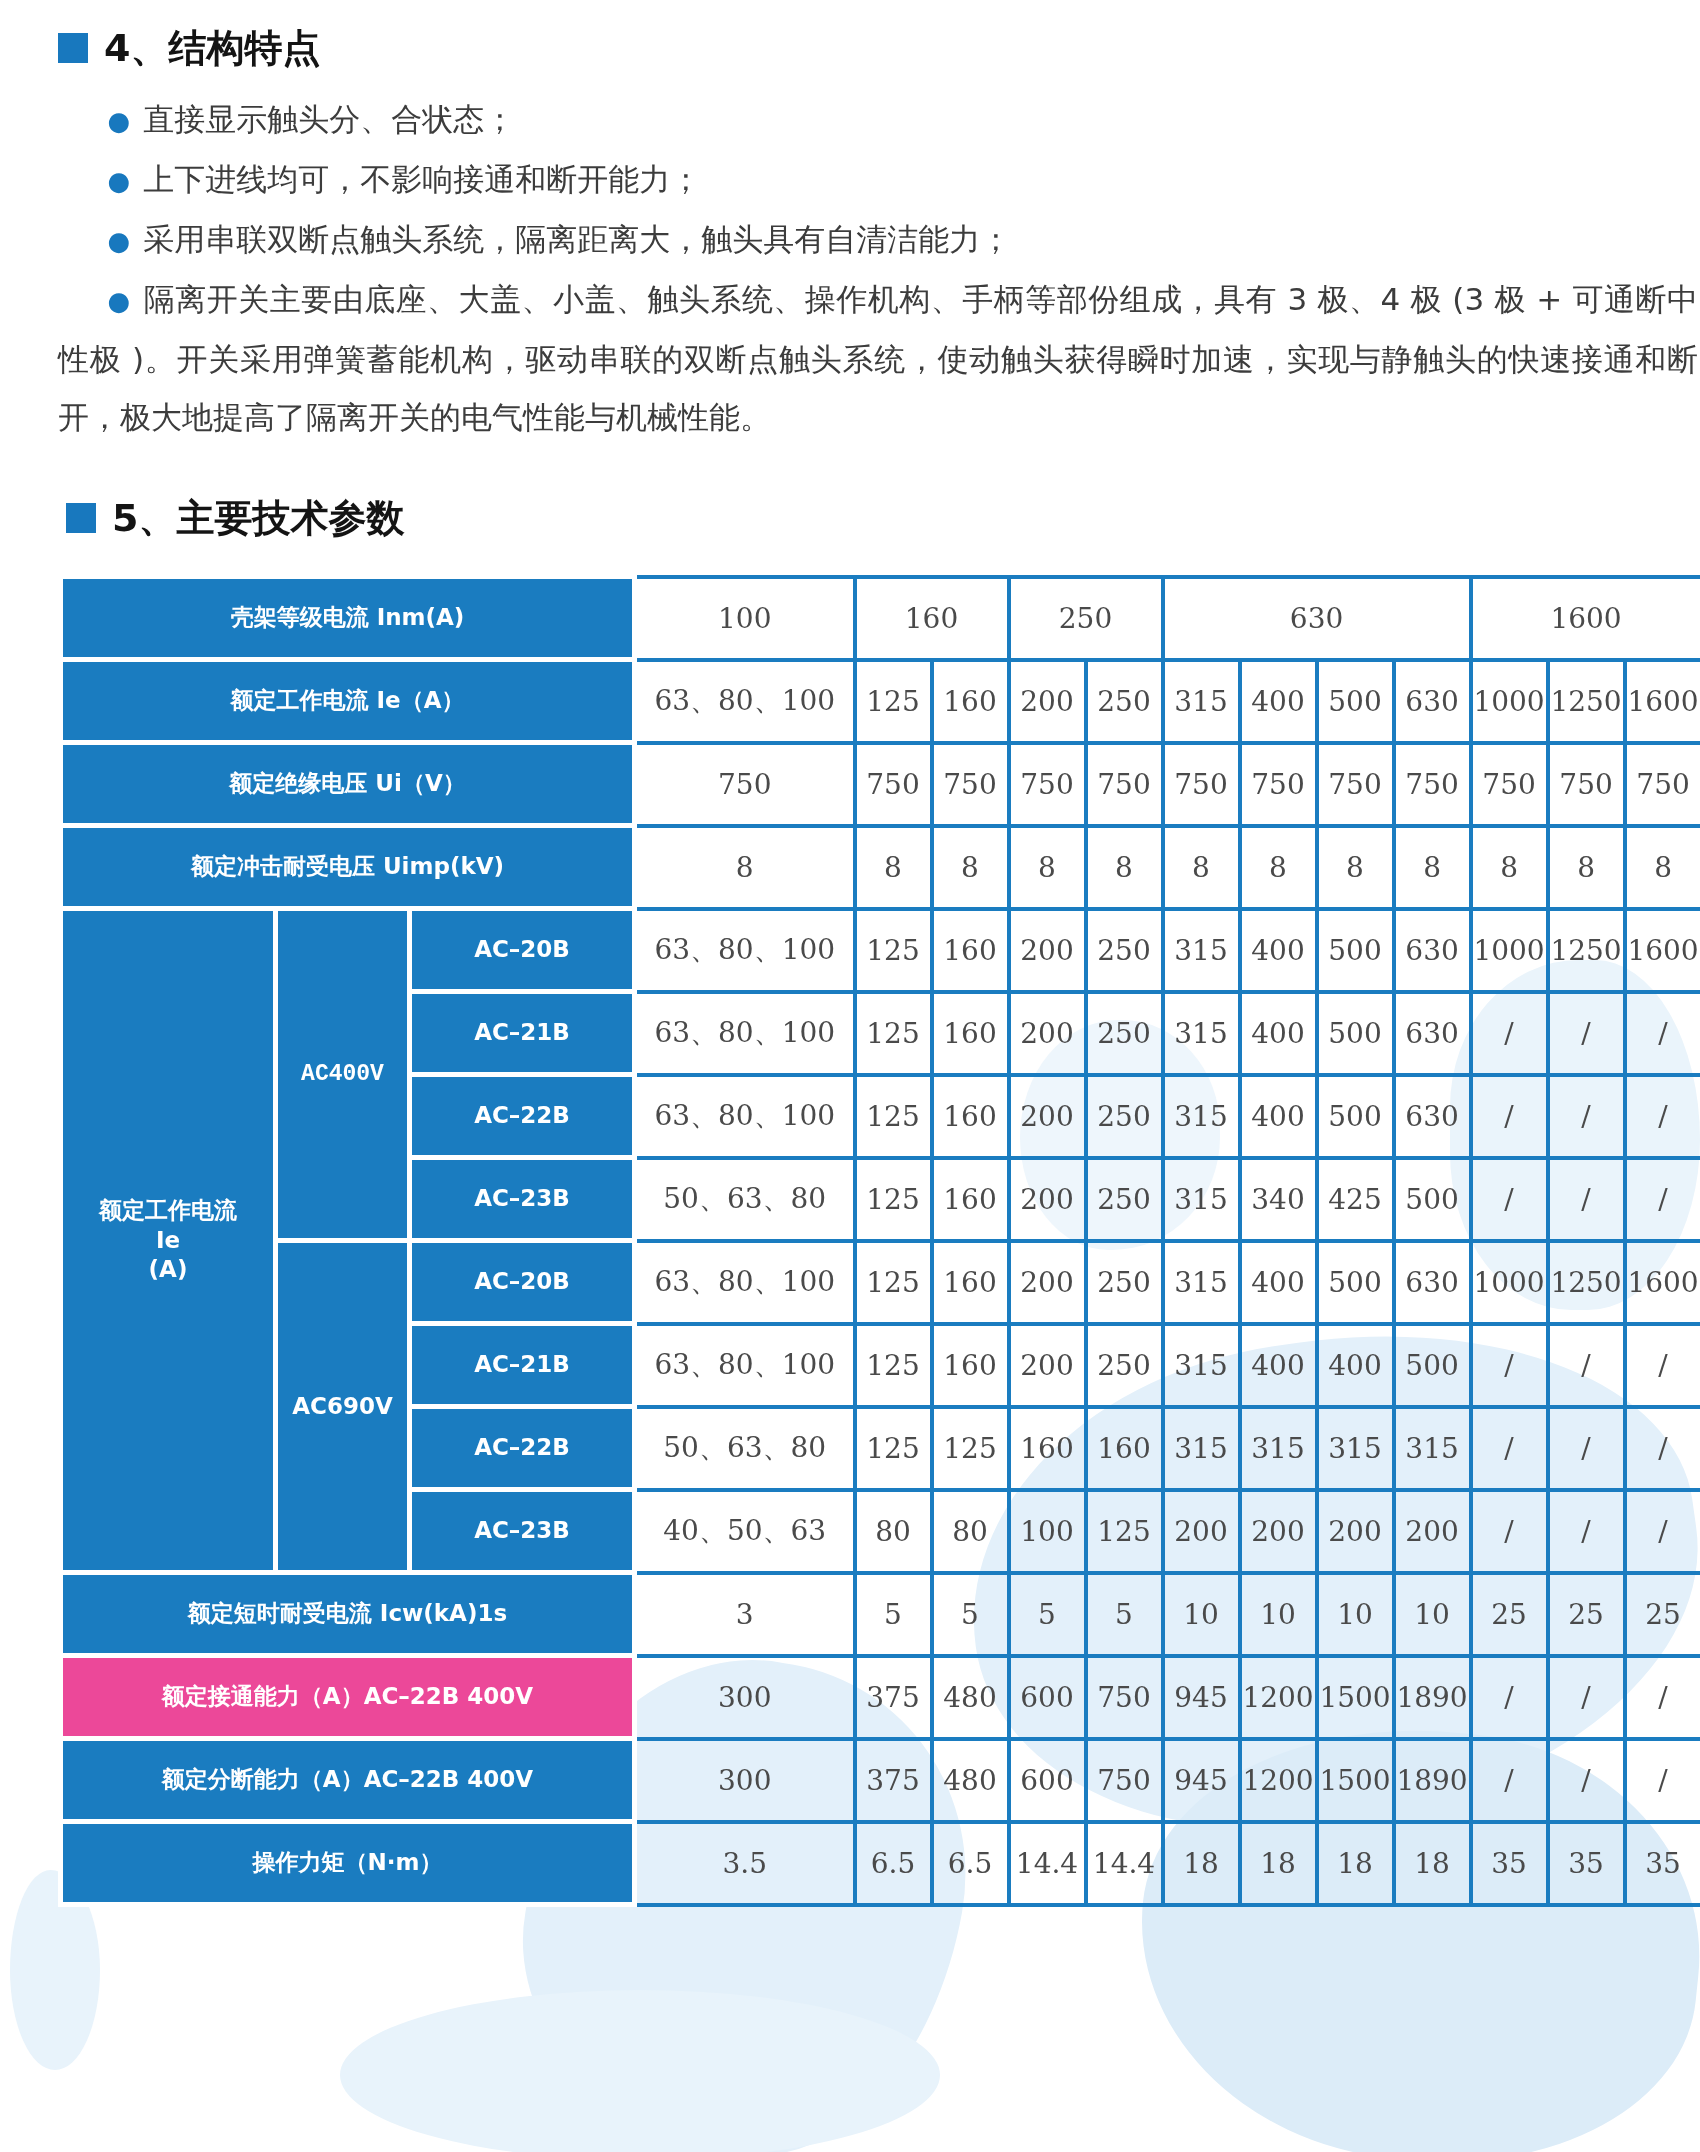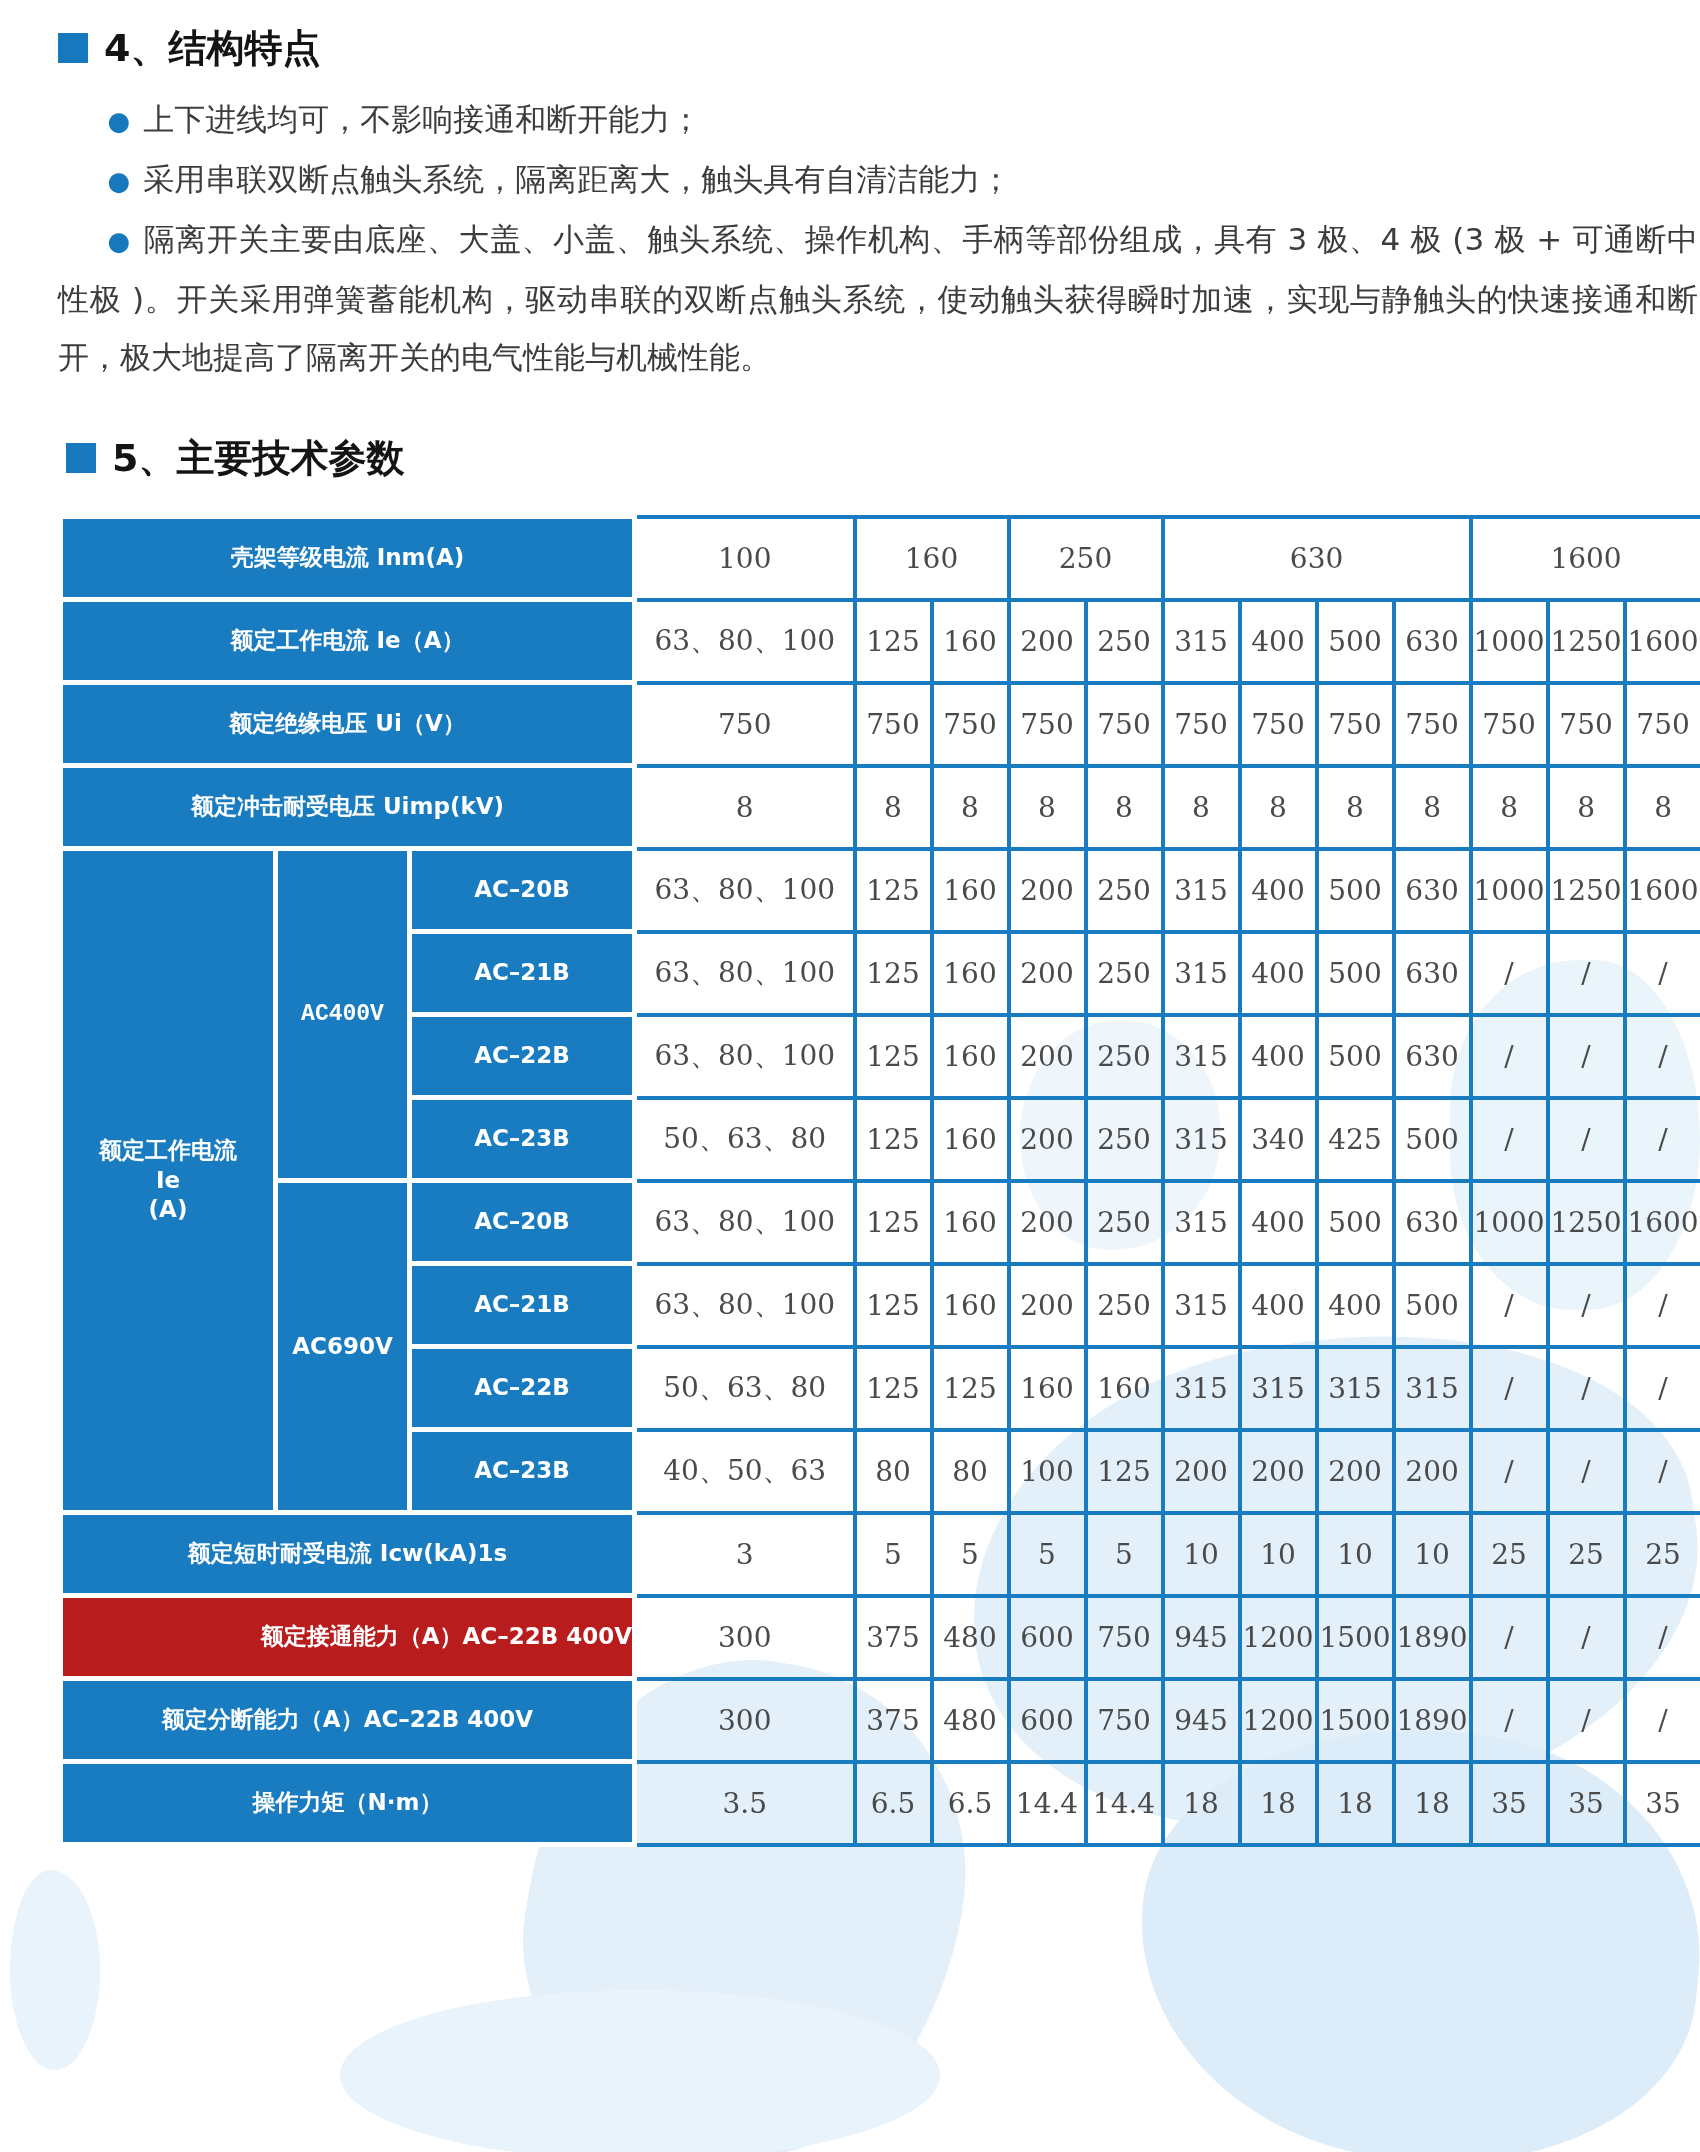--- a/index.html
+++ b/index.html
@@ -62,20 +62,21 @@
   </div>
 
   <div class="content">
 
     <section>
       <h2 class="sec">
         <span class="sq accent-bg" style="background: rgb(24, 120, 190);"></span>
         <span>4、结构特点</span>
       </h2>
       <div class="bullets">
+        <p><span class="dot accent-fg" style="color: rgb(24, 120, 190);">●</span><span>直接显示触头分、合状态；</span></p>
         <p><span class="dot accent-fg" style="color: rgb(24, 120, 190);">●</span><span>上下进线均可，不影响接通和断开能力；</span></p>
         <p><span class="dot accent-fg" style="color: rgb(24, 120, 190);">●</span><span>采用串联双断点触头系统，隔离距离大，触头具有自清洁能力；</span></p>
         <p><span class="dot accent-fg" style="color: rgb(24, 120, 190);">●</span><span>隔离开关主要由底座、大盖、小盖、触头系统、操作机构、手柄等部份组成，具有 3 极、4 极 (3 极 + 可通断中性极 )。开关采用弹簧蓄能机构，驱动串联的双断点触头系统，使动触头获得瞬时加速，实现与静触头的快速接通和断开，极大地提高了隔离开关的电气性能与机械性能。</span></p>
       </div>
     </section>
 
     <section>
       <h2 class="sec sec5">
         <span class="sq accent-bg" style="background: rgb(24, 120, 190);"></span>
         <span>5、主要技术参数</span>
@@ -319,21 +320,21 @@
               <td>5</td>
               <td>10</td>
               <td>10</td>
               <td>10</td>
               <td>10</td>
               <td>25</td>
               <td>25</td>
               <td>25</td>
             </tr>
             <tr>
-              <th colspan="3" style="background: #b91c1c; text-align: right;">
+              <th colspan="3" style="background: #ec4899;">
                 <div>额定接通能力（A）AC–22B 400V</div>
               </th>
               <td>300</td>
               <td>375</td>
               <td>480</td>
               <td>600</td>
               <td>750</td>
               <td>945</td>
               <td>1200</td>
               <td>1500</td>

